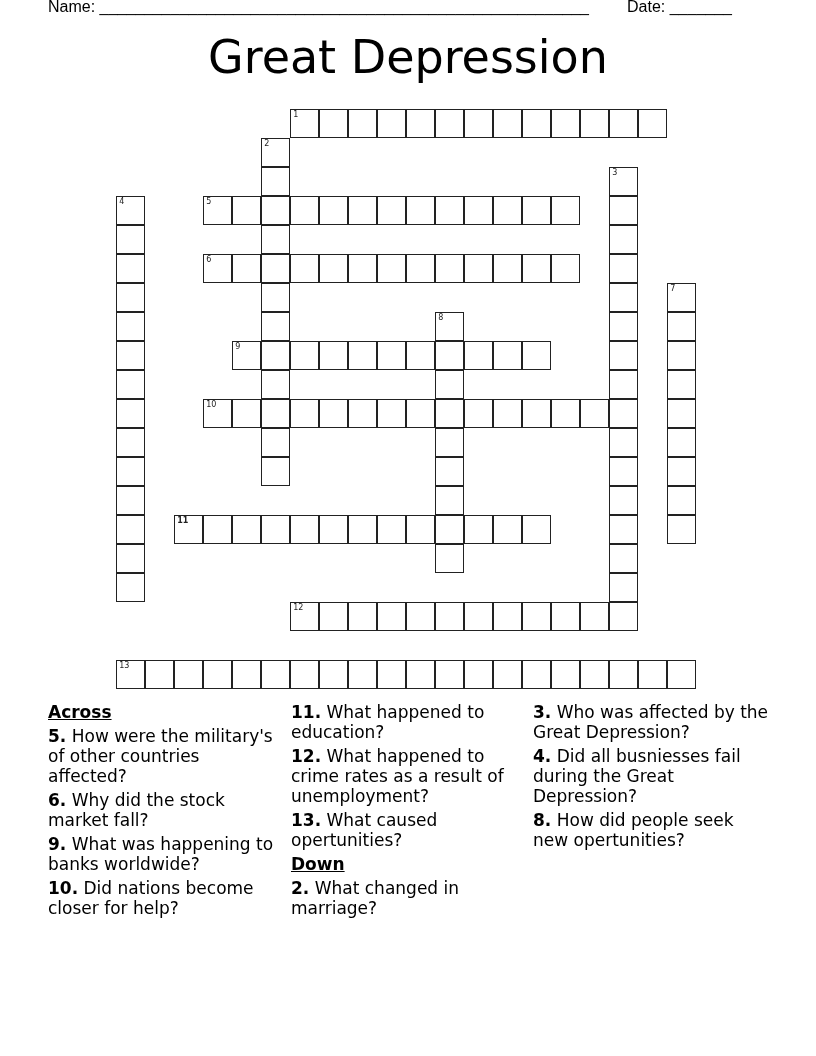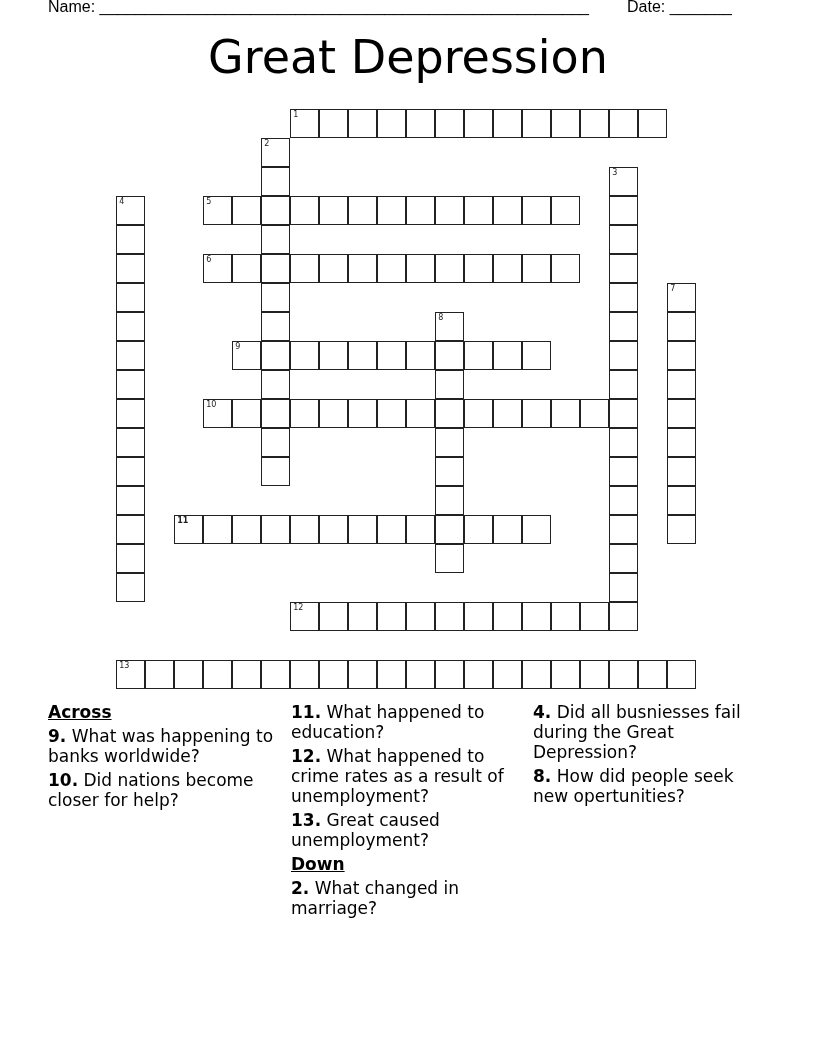--- a/index.html
+++ b/index.html
@@ -211,28 +211,31 @@
     <div class="cell" style="left: 406px; top: 551px;"></div>
     <div class="cell" style="left: 435px; top: 551px;"></div>
     <div class="cell" style="left: 464px; top: 551px;"></div>
     <div class="cell" style="left: 493px; top: 551px;"></div>
     <div class="cell" style="left: 522px; top: 551px;"></div>
     <div class="cell" style="left: 551px; top: 551px;"></div>
   </div>
 
 <div id="col1" class="clues">
   <div class="section-title">Across</div>
+  <div class="clue"><b>5.</b><span> How were the military's of other countries affected?</span></div>
+  <div class="clue"><b>6.</b><span> Why did the stock market fall?</span></div>
   <div class="clue"><b>9.</b><span> What was happening to banks worldwide?</span></div>
   <div class="clue"><b>10.</b><span> Did nations become closer for help?</span></div>
 </div>
 
 <div id="col2" class="clues">
   <div class="clue"><b>11.</b><span> What happened to education?</span></div>
   <div class="clue"><b>12.</b><span> What happened to crime rates as a result of unemployment?</span></div>
-  <div class="clue"><b>13.</b><span> Great caused unemployment?</span></div>
+  <div class="clue"><b>13.</b><span> What caused opertunities?</span></div>
   <div class="section-title">Down</div>
   <div class="clue"><b>2.</b><span> What changed in marriage?</span></div>
 </div>
 
 <div id="col3" class="clues">
+  <div class="clue"><b>3.</b><span> Who was affected by the Great Depression?</span></div>
   <div class="clue"><b>4.</b><span> Did all busniesses fail during the Great Depression?</span></div>
   <div class="clue"><b>8.</b><span> How did people seek new opertunities?</span></div>
 </div>
 
 </body></html>

